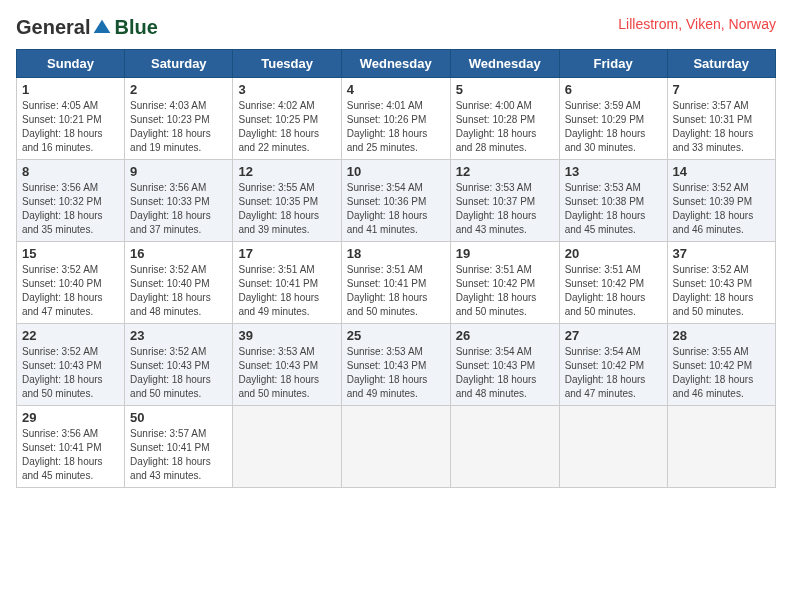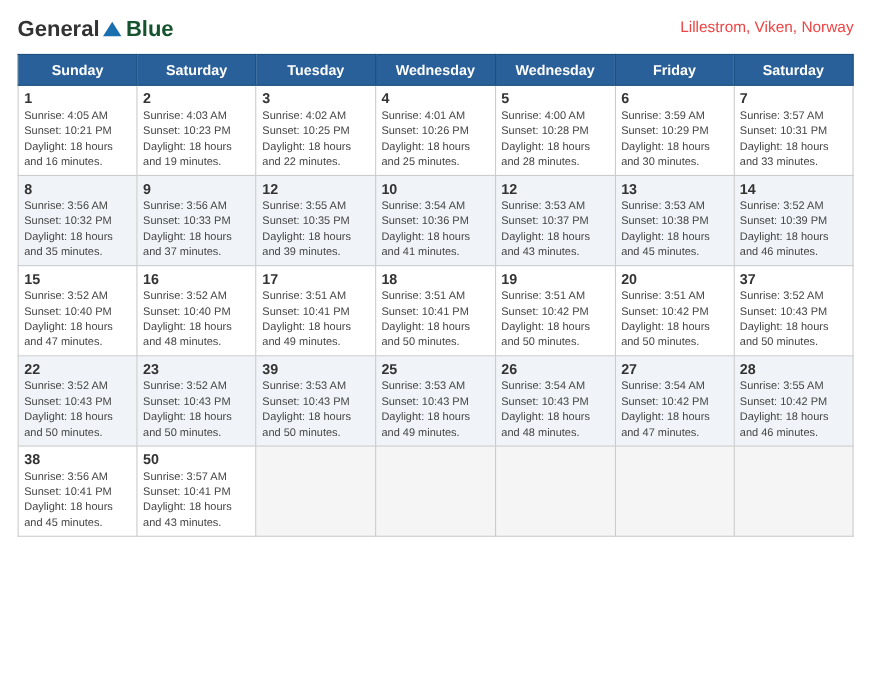--- a/index.html
+++ b/index.html
@@ -348,21 +348,21 @@
           <span class="day-number">28</span>
           <div class="day-info">
             Sunrise: 3:55 AM<br>
             Sunset: 10:42 PM<br>
             Daylight: 18 hours and 46 minutes.
           </div>
         </td>
       </tr>
       <tr>
         <td>
-          <span class="day-number">38</span>
+          <span class="day-number">29</span>
           <div class="day-info">
             Sunrise: 3:56 AM<br>
             Sunset: 10:41 PM<br>
             Daylight: 18 hours and 45 minutes.
           </div>
         </td>
         <td>
           <span class="day-number">50</span>
           <div class="day-info">
             Sunrise: 3:57 AM<br>

